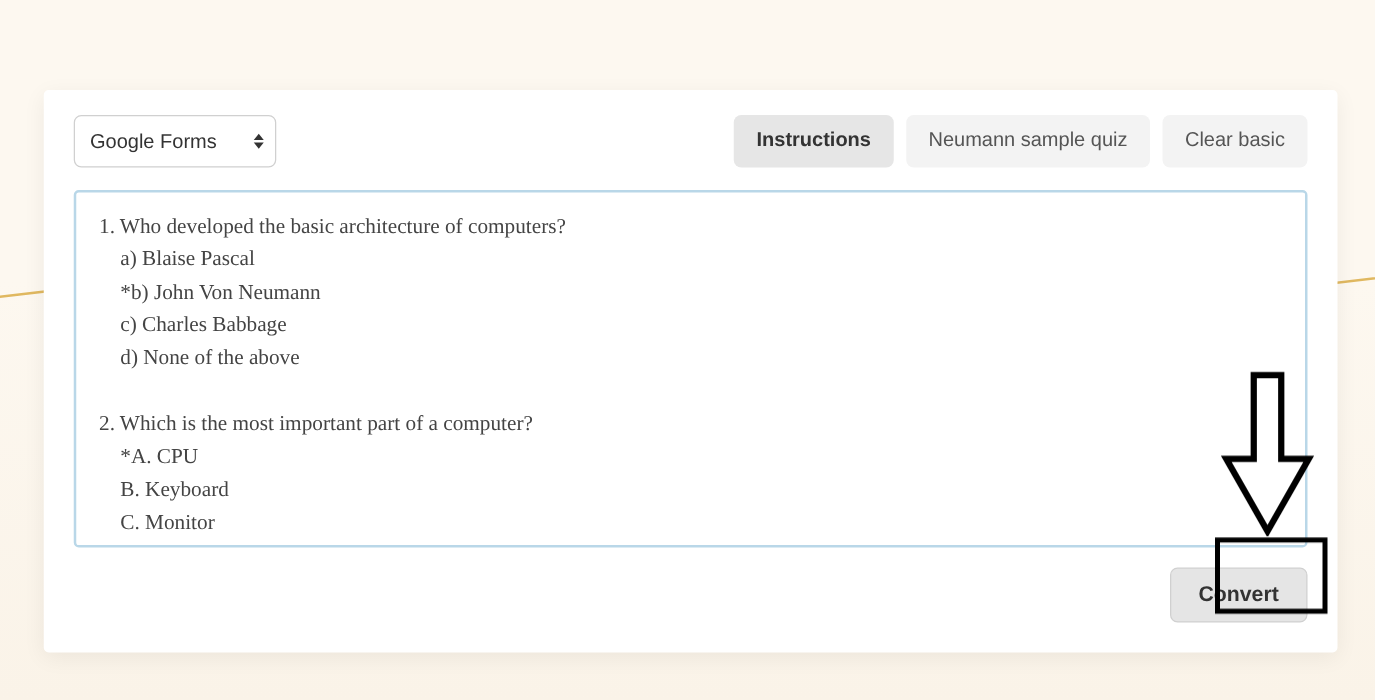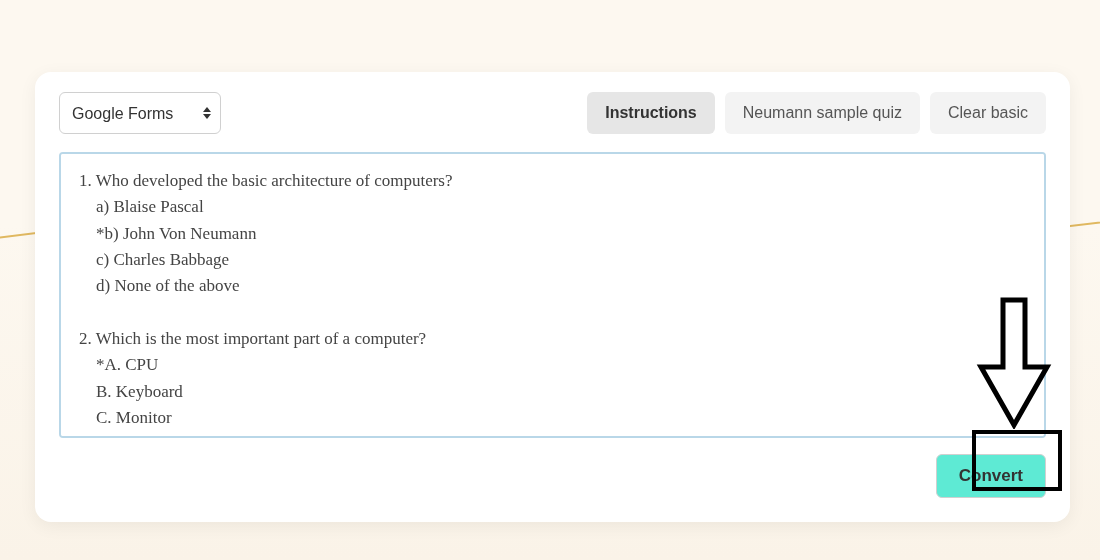--- a/index.html
+++ b/index.html
@@ -23,21 +23,21 @@
       width: 100%;
       height: 100%;
     }
     .card {
       position: absolute;
       top: 72px;
       left: 35px;
       width: 1035px;
       height: 450px;
       background: #fff;
-      border-radius: 16px;
+      border-radius: 4px;
       box-shadow: 0 4px 18px rgba(0,0,0,0.06);
       padding: 20px 24px 24px 24px;
       display: flex;
       flex-direction: column;
     }
     .toolbar {
       display: flex;
       align-items: center;
       gap: 10px;
       margin-bottom: 18px;
@@ -114,21 +114,21 @@
     }
     .footer {
       margin-top: 16px;
       display: flex;
       justify-content: flex-end;
     }
     .convert-btn {
       height: 44px;
       padding: 0 22px;
       border: 1px solid #d0d0d0;
-      background: #5eead4;
+      background: #e5e5e5;
       border-radius: 6px;
       font-size: 17px;
       font-weight: 700;
       color: #333;
       cursor: pointer;
     }
     
     .annot {
       position: absolute;
       pointer-events: none;

